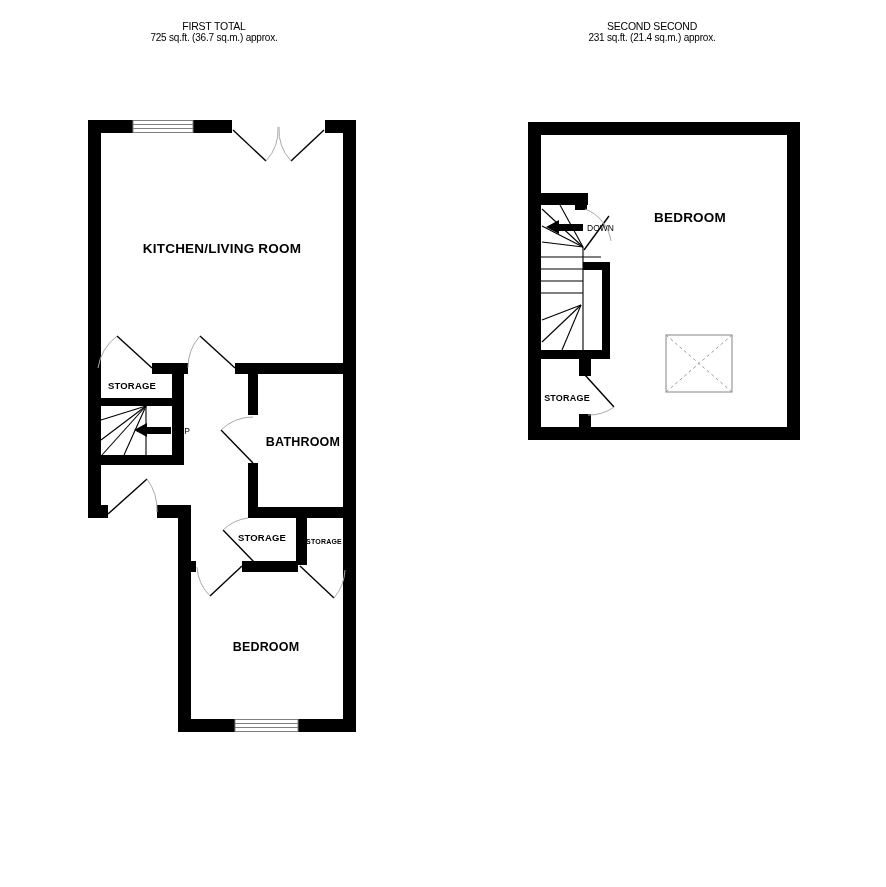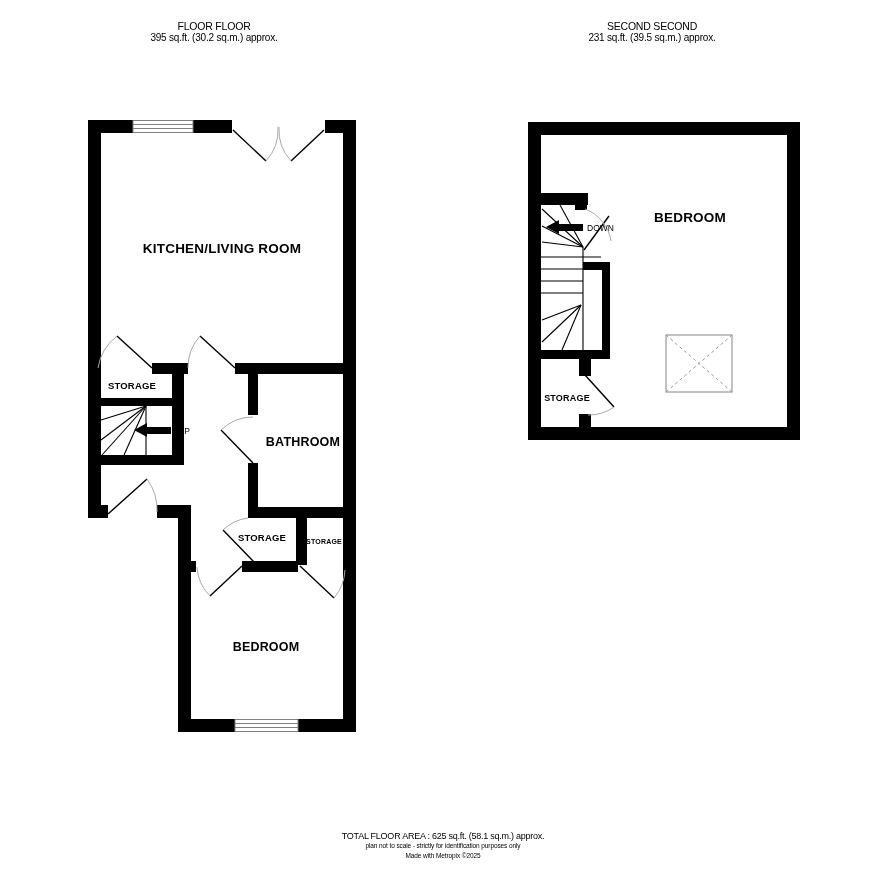--- a/index.html
+++ b/index.html
@@ -28,27 +28,27 @@
   .label-sm2{font-size:9px;font-weight:bold;text-anchor:middle;letter-spacing:0.2px;}
   .label-xs{font-size:7px;font-weight:bold;text-anchor:middle;letter-spacing:0.2px;}
   .label-dir{font-size:8.5px;font-weight:normal;}
 </style>
 </head>
 <body>
 
 <div id="page">
 
   <div class="hdr" style="left:88px;top:20px;width:252px;">
-    <div class="hdr-title">FLOOR FLOOR</div>
-    <div class="hdr-area">395 sq.ft. (30.2 sq.m.) approx.</div>
+    <div class="hdr-title">FIRST TOTAL</div>
+    <div class="hdr-area">725 sq.ft. (36.7 sq.m.) approx.</div>
   </div>
 
   <div class="hdr" style="left:526px;top:20px;width:252px;">
     <div class="hdr-title">SECOND SECOND</div>
-    <div class="hdr-area">231 sq.ft. (39.5 sq.m.) approx.</div>
+    <div class="hdr-area">231 sq.ft. (21.4 sq.m.) approx.</div>
   </div>
 
   <svg width="886" height="887" viewBox="0 0 886 887">
 
     <g>
       <g>
 
         <rect class="wall" x="88" y="120" width="45" height="13"></rect>
         <rect class="wall" x="193" y="120" width="39" height="13"></rect>
         <rect class="wall" x="325" y="120" width="31" height="13"></rect>
@@ -181,19 +181,14 @@
       </g>
 
       <g>
         <text class="label-lg" x="690" y="222">BEDROOM</text>
         <text class="label-sm2" x="567" y="401">STORAGE</text>
         <text class="label-dir" x="587" y="231">DOWN</text>
       </g>
     </g>
   </svg>
 
-  <div id="footer">
-    <div class="ft-total">TOTAL FLOOR AREA : 625 sq.ft. (58.1 sq.m.) approx.</div>
-    <div class="ft-small">plan not to scale - strictly for identification purposes only</div>
-    <div class="ft-small">Made with Metropix ©2025</div>
-  </div>
 
 </div>
 
 </body></html>

